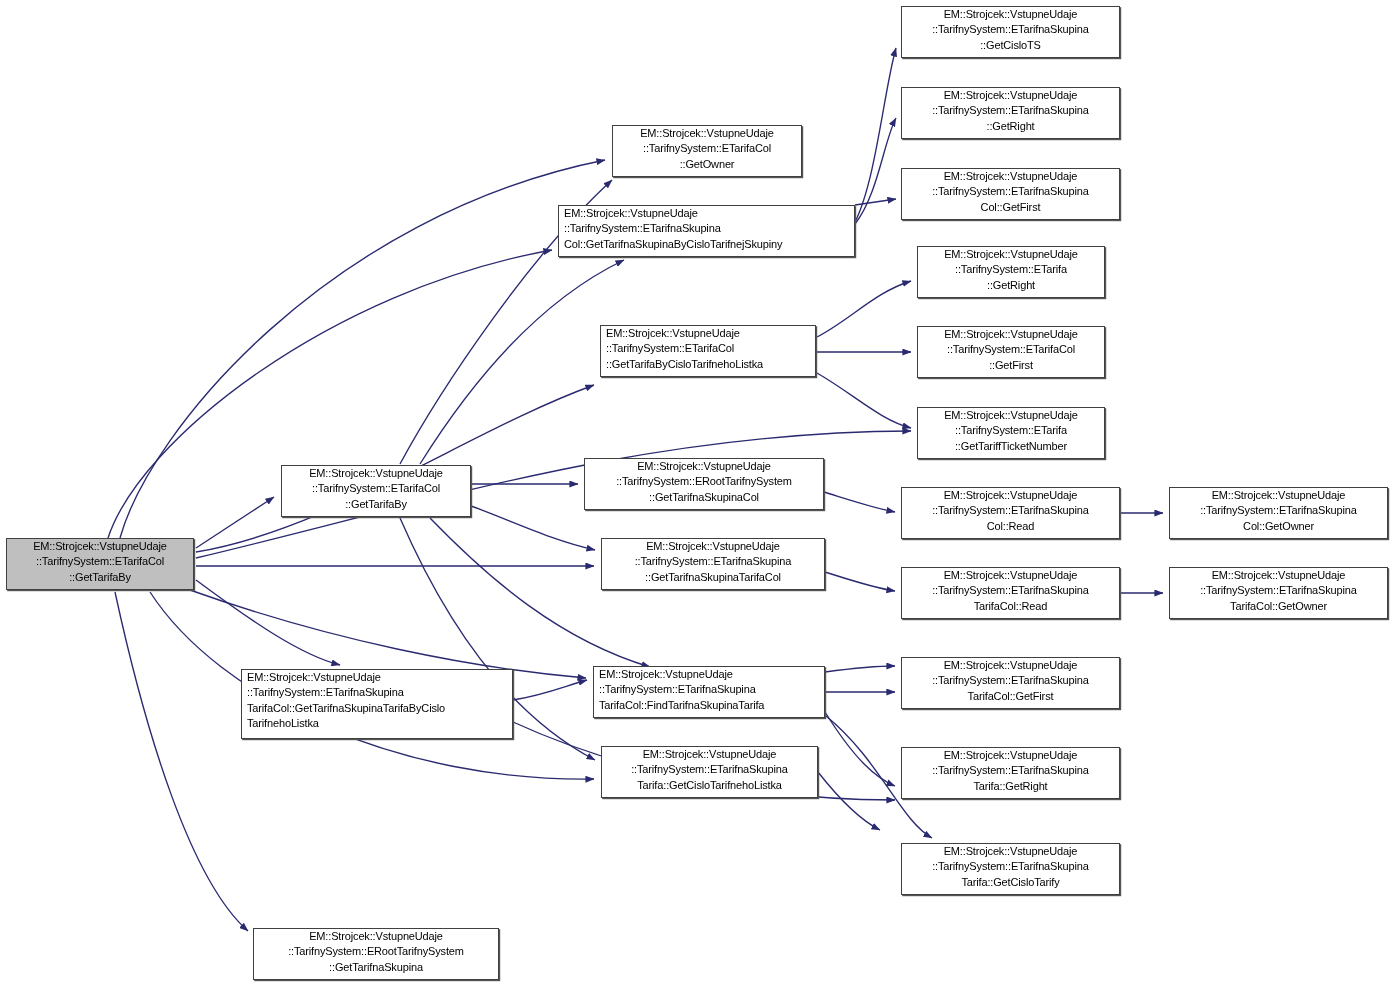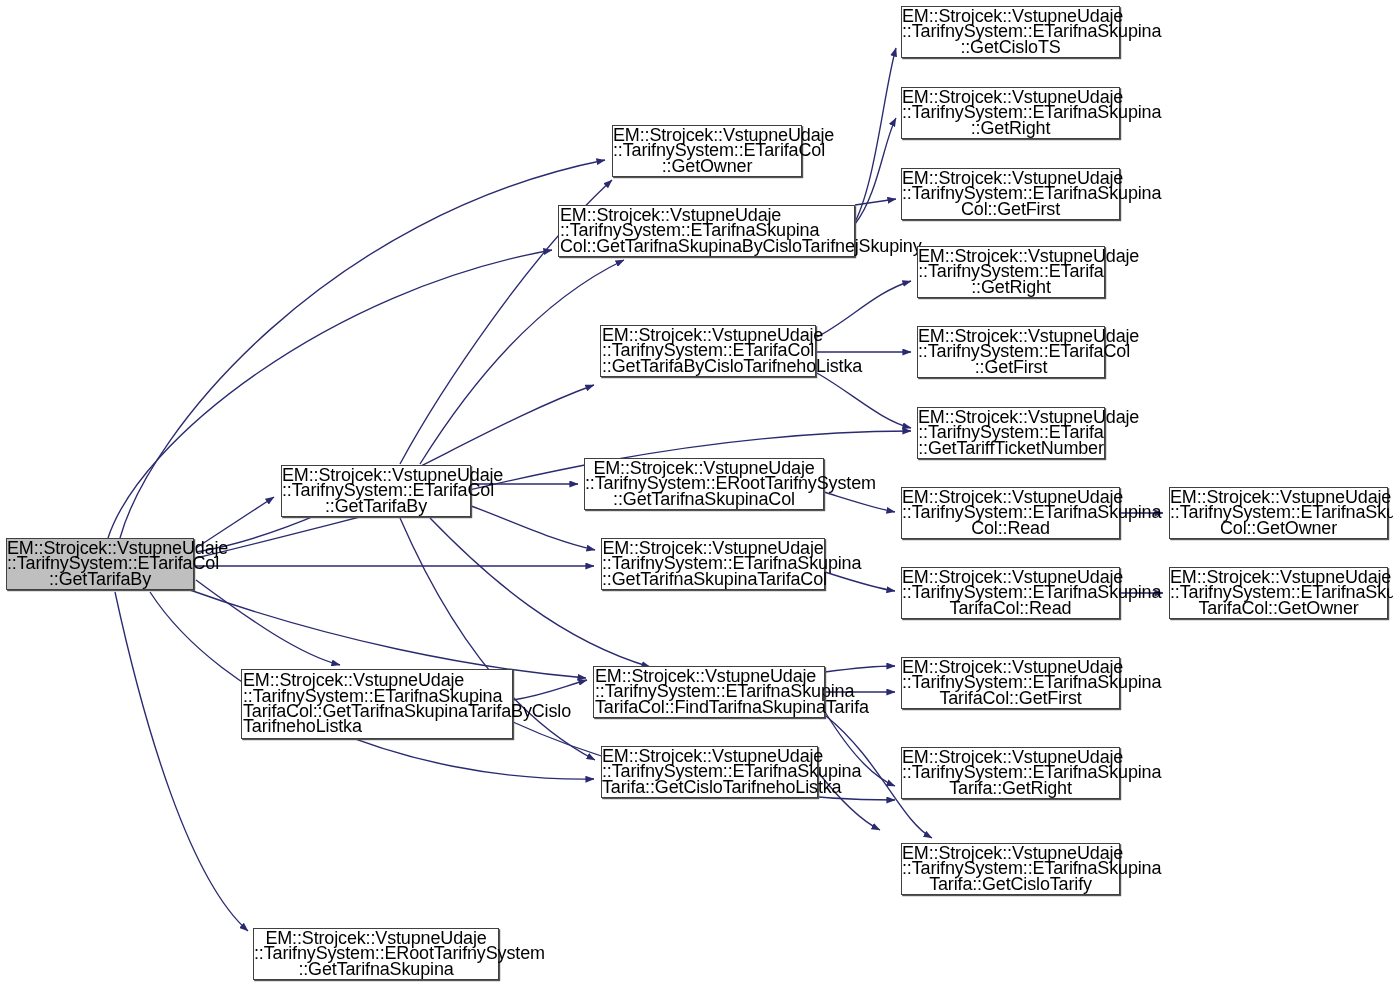--- a/index.html
+++ b/index.html
@@ -2,22 +2,22 @@
 <html><head>
 <meta charset="utf-8">
 <style>
   html,body{margin:0;padding:0;background:#ffffff;}
   body{font-family:"Liberation Sans","DejaVu Sans",sans-serif;}
   #canvas{position:relative;width:1393px;height:989px;background:#ffffff;overflow:hidden;}
   svg#edges{position:absolute;left:0;top:0;width:1393px;height:989px;pointer-events:none;}
   .node{position:absolute;box-sizing:border-box;background:#ffffff;
         border:1px solid #404040;
         box-shadow:1.2px 1.2px 0 0 #555;
-        display:flex;align-items:center;justify-content:center;
-        font-size:18px;line-height:15.3px;color:#000;
+        display:flex;align-items:flex-start;justify-content:center;
+        font-size:11px;line-height:15.3px;color:#000;
         letter-spacing:-0.15px;
         white-space:pre;}
   .node.root{background:#bfbfbf;}
   .node .lbl{width:100%;text-align:center;padding:0 3px;}
   .node.leftish .lbl{text-align:left;padding-left:5px;}
 </style>
 </head>
 <body>
 
 <div id="canvas">

